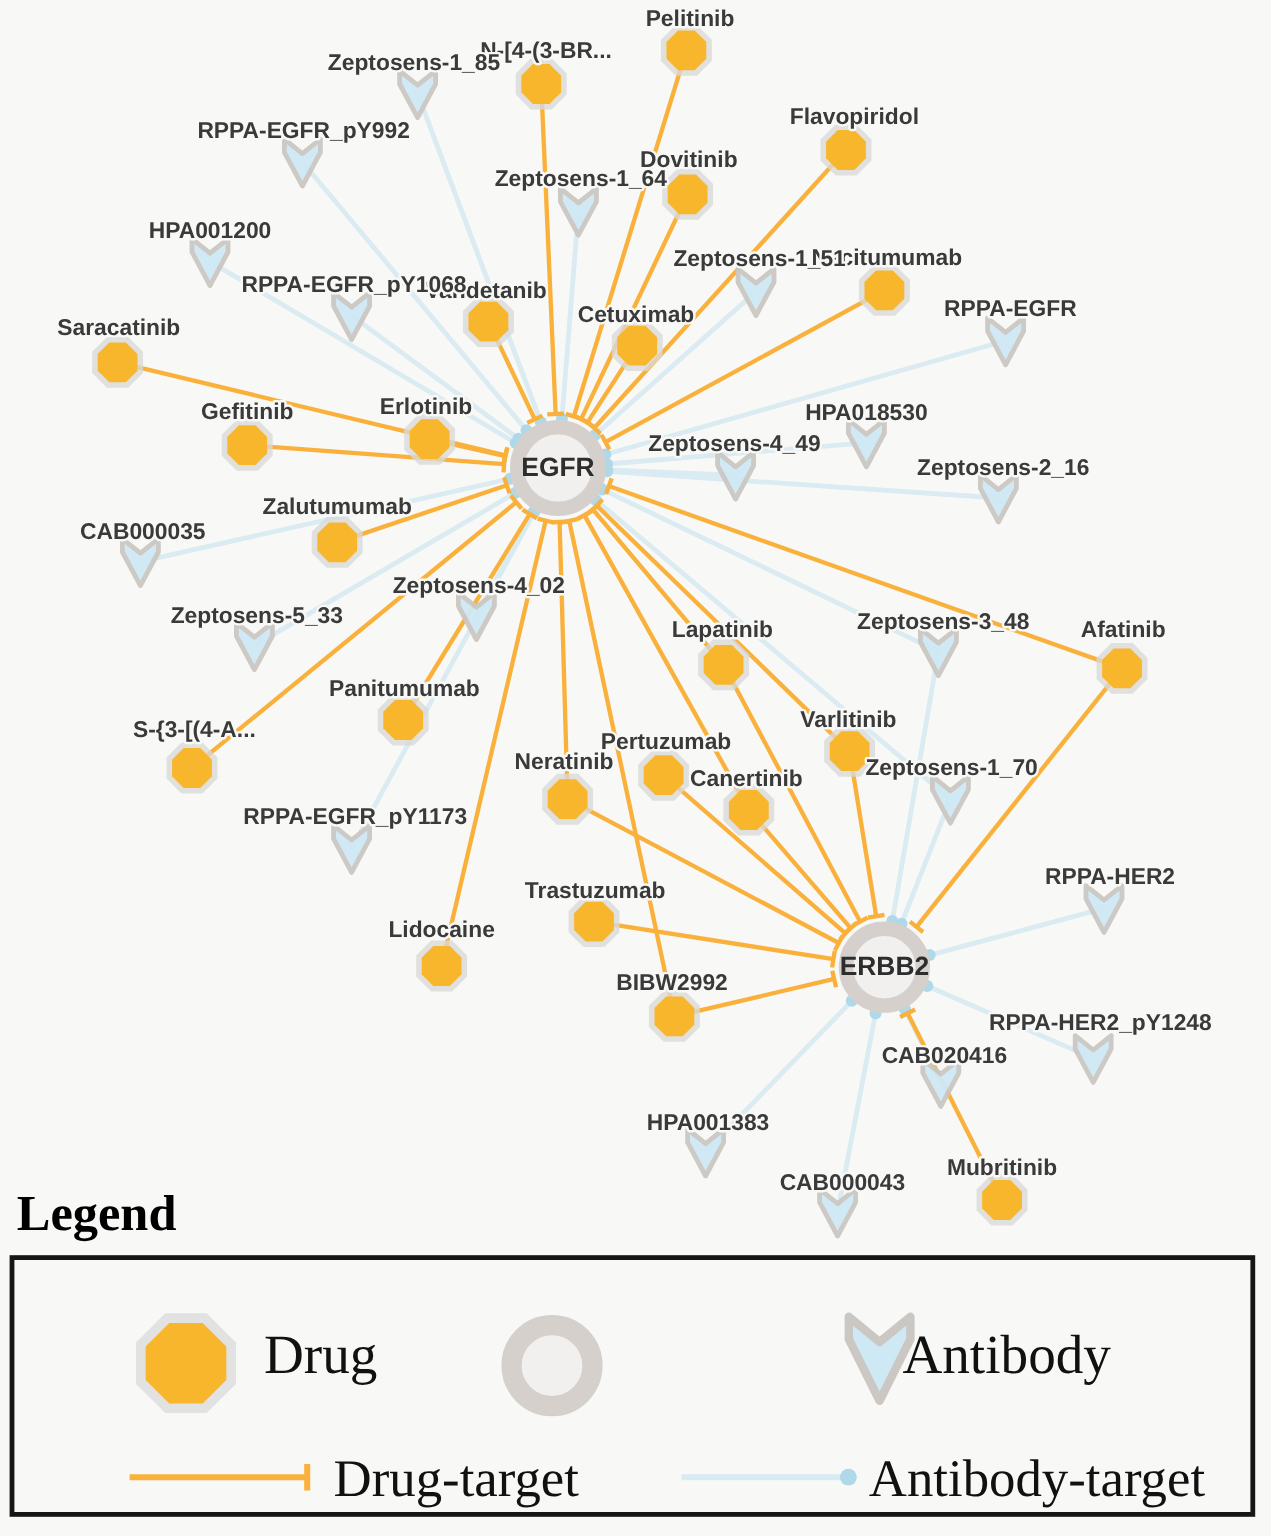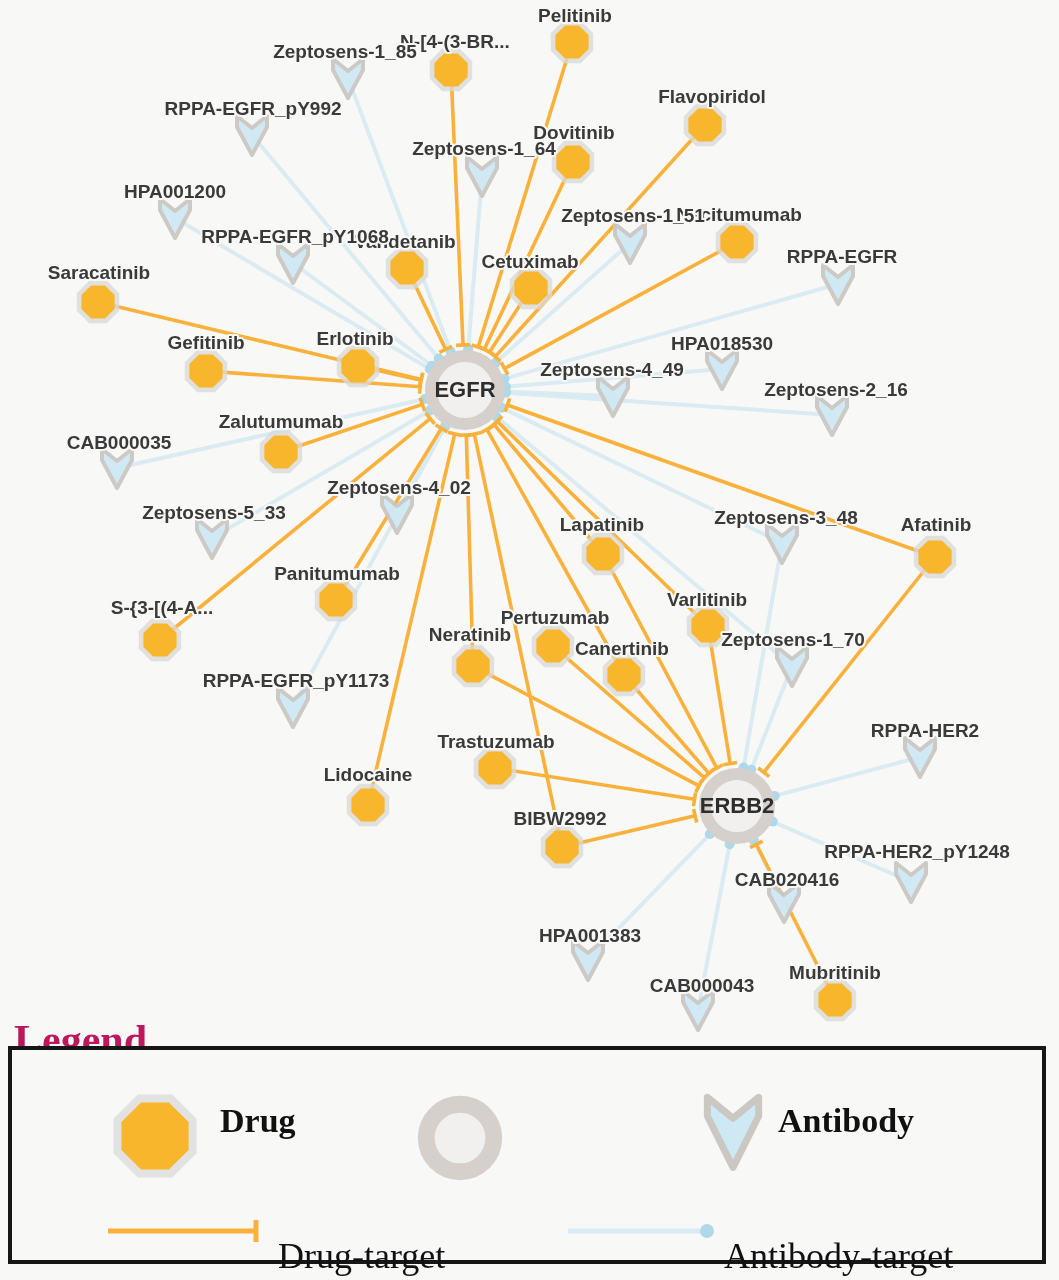--- a/index.html
+++ b/index.html
@@ -3,27 +3,27 @@
 <meta charset="utf-8">
 <style>
   html,body{margin:0;padding:0;background:#f8f8f7;}
   #stage{position:relative;width:1059px;height:1280px;background:#f8f8f7;overflow:hidden;
          font-family:"Liberation Sans",sans-serif;}
   #network-svg{position:absolute;left:0;top:0;}
   .nlabel{font:bold 19px "Liberation Sans",sans-serif;fill:#3a3a3a;text-anchor:middle;
           paint-order:stroke;stroke:#f8f8f7;stroke-width:4px;stroke-linejoin:round;}
   .glabel{font:bold 22px "Liberation Sans",sans-serif;fill:#2d2d2d;text-anchor:middle;
           dominant-baseline:middle;}
-  .legend-title{position:absolute;left:14px;top:1016px;font:bold 42px "Liberation Serif",serif;color:#be185d;}
+  .legend-title{position:absolute;left:14px;top:988px;font:bold 42px "Liberation Serif",serif;color:#000000;}
   .legend-box{position:absolute;left:8px;top:1046px;width:1038px;height:218px;
               border:4px solid #161616;box-sizing:border-box;background:#f8f8f7;}
   .li{position:absolute;}
   .lt{position:absolute;font-family:"Liberation Serif",serif;color:#111;white-space:nowrap;}
-  .t-big{font-size:34px;top:52px;font-weight:bold;}
-  .t-small{font-size:36px;top:157px;margin-top:28px;}
+  .t-big{font-size:46px;top:52px;}
+  .t-small{font-size:44px;top:157px;}
 </style>
 </head>
 <body>
 
 <div id="stage">
   <svg id="network-svg" width="1059" height="1280" viewBox="0 0 1059 1280">
       <g>
         <line x1="348" y1="78" x2="450.60393889487597" y2="351.61050371966917" stroke="#D8EAF2" stroke-width="4" opacity="0.92"></line>
         <line x1="252" y1="135" x2="438.7160443774203" y2="358.5332925645173" stroke="#D8EAF2" stroke-width="4" opacity="0.92"></line>
         <line x1="482" y1="176" x2="468.2467808979687" y2="349.128758107924" stroke="#D8EAF2" stroke-width="4" opacity="0.92"></line>
@@ -315,21 +315,21 @@
     </svg>
     <div class="lt t-big" style="left:208px;">Drug</div>
 
     <svg class="li" style="left:402px;top:42px;" width="92" height="92" viewBox="0 0 60 60">
       <circle cx="30" cy="30" r="22" fill="#F2F0EF" stroke="#D5D0CC" stroke-width="11"></circle>
     </svg>
 
     <svg class="li" style="left:686px;top:30px;" width="70" height="100" viewBox="0 0 60 80">
       <path d="M 8,12 L 30,30 L 52,12 L 52,28 L 30,72 L 8,28 Z" fill="#CEE9F4" stroke="#CBC7C3" stroke-width="6" stroke-linejoin="round"></path>
     </svg>
-    <div class="lt t-big" style="left:766px;">Antibody</div>
+    <div class="lt t-big" style="left:740px;">Antibody</div>
 
     <svg class="li" style="left:92px;top:166px;" width="170" height="30" viewBox="0 0 170 30">
       <line x1="4" y1="15" x2="152" y2="15" stroke="#F9B13C" stroke-width="5"></line>
       <line x1="152" y1="4" x2="152" y2="26" stroke="#F9B13C" stroke-width="5"></line>
     </svg>
     <div class="lt t-small" style="left:266px;">Drug-target</div>
 
     <svg class="li" style="left:552px;top:166px;" width="160" height="30" viewBox="0 0 160 30">
       <line x1="4" y1="15" x2="140" y2="15" stroke="#D8EAF2" stroke-width="5"></line>
       <circle cx="143" cy="15" r="7" fill="#AFD8E8"></circle>

